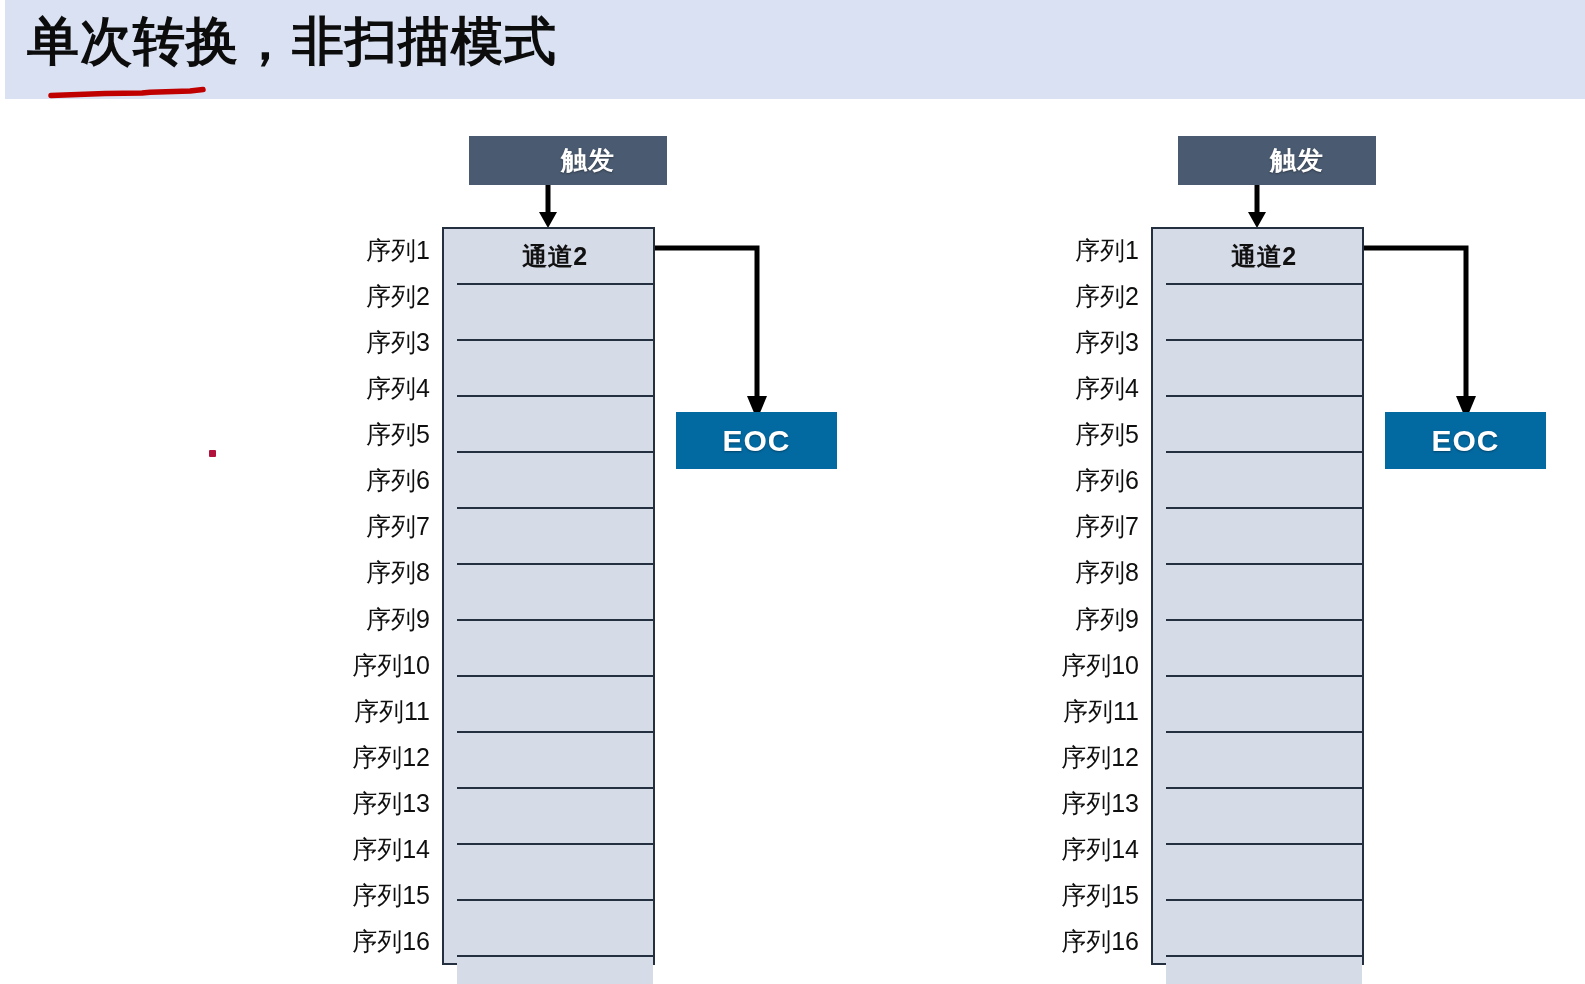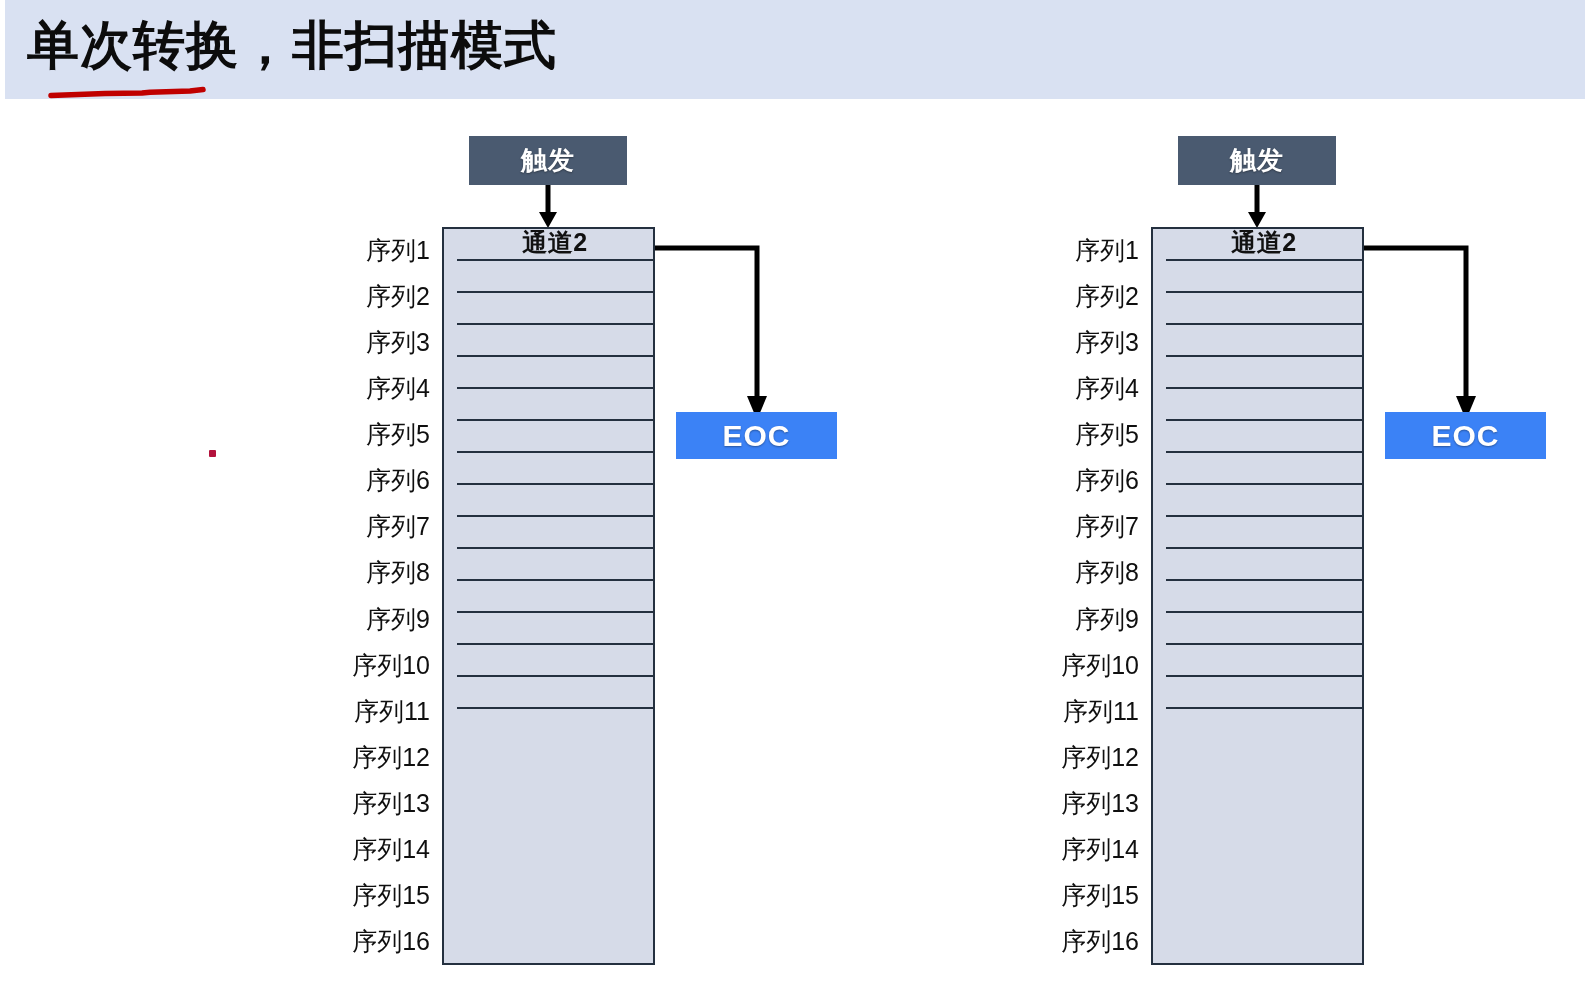--- a/index.html
+++ b/index.html
@@ -34,21 +34,21 @@
   .header-title {
     position: absolute;
     left: 22px;
     top: 10px;
     font-size: 52px;
     font-weight: 700;
     letter-spacing: 1px;
     color: #0c0c0c;
     white-space: nowrap;
     line-height: 72px;
-    font-family: Liberation Serif, serif;
+    font-family: Liberation Mono, monospace;
   }
   .title-underline {
     position: absolute;
     left: 50px;
     top: 88px;
     width: 154px;
     height: 9px;
     overflow: visible;
   }
 
@@ -81,20 +81,21 @@
     height: 49px;
     background: #4a5a70;
     display: flex;
     align-items: center;
     justify-content: center;
     color: #ffffff;
     font-size: 26px;
     font-weight: 700;
     text-shadow: 0 1px 2px rgba(0,0,0,0.35);
     letter-spacing: 1px;
+    padding-left: 40px;
   }
 
   .trigger-arrow {
     position: absolute;
     left: 200px;
     top: 185px;
     width: 36px;
     height: 44px;
     overflow: visible;
   }
@@ -104,25 +105,25 @@
     left: 112px;
     top: 227px;
     width: 213px;
     height: 738px;
     border: 2px solid #24303f;
     box-sizing: border-box;
     background: #d6dbe8;
   }
   .seq-row {
     box-sizing: border-box;
-    height: 32px;
+    height: 56px;
     border-bottom: 2px solid #24303f;
     background: #d6dbe8;
     display: flex;
-    align-items: flex-end;
+    align-items: center;
     justify-content: center;
     margin-left: 13px;
   }
   .seq-row:last-child { border-bottom: none; }
   .seq-row .cell-text {
     font-size: 25px;
     font-weight: 700;
     color: #111111;
     letter-spacing: 0.5px;
   }
@@ -152,22 +153,22 @@
     width: 130px;
     height: 185px;
     overflow: visible;
   }
 
   .eoc-box {
     position: absolute;
     left: 346px;
     top: 412px;
     width: 161px;
-    height: 47px;
-    background: #3b82f6;
+    height: 57px;
+    background: #0369a1;
     display: flex;
     align-items: center;
     justify-content: center;
     color: #ffffff;
     font-size: 30px;
     font-weight: 700;
     letter-spacing: 1px;
     text-shadow: 0 1px 2px rgba(0,0,0,0.35);
   }
 </style>

